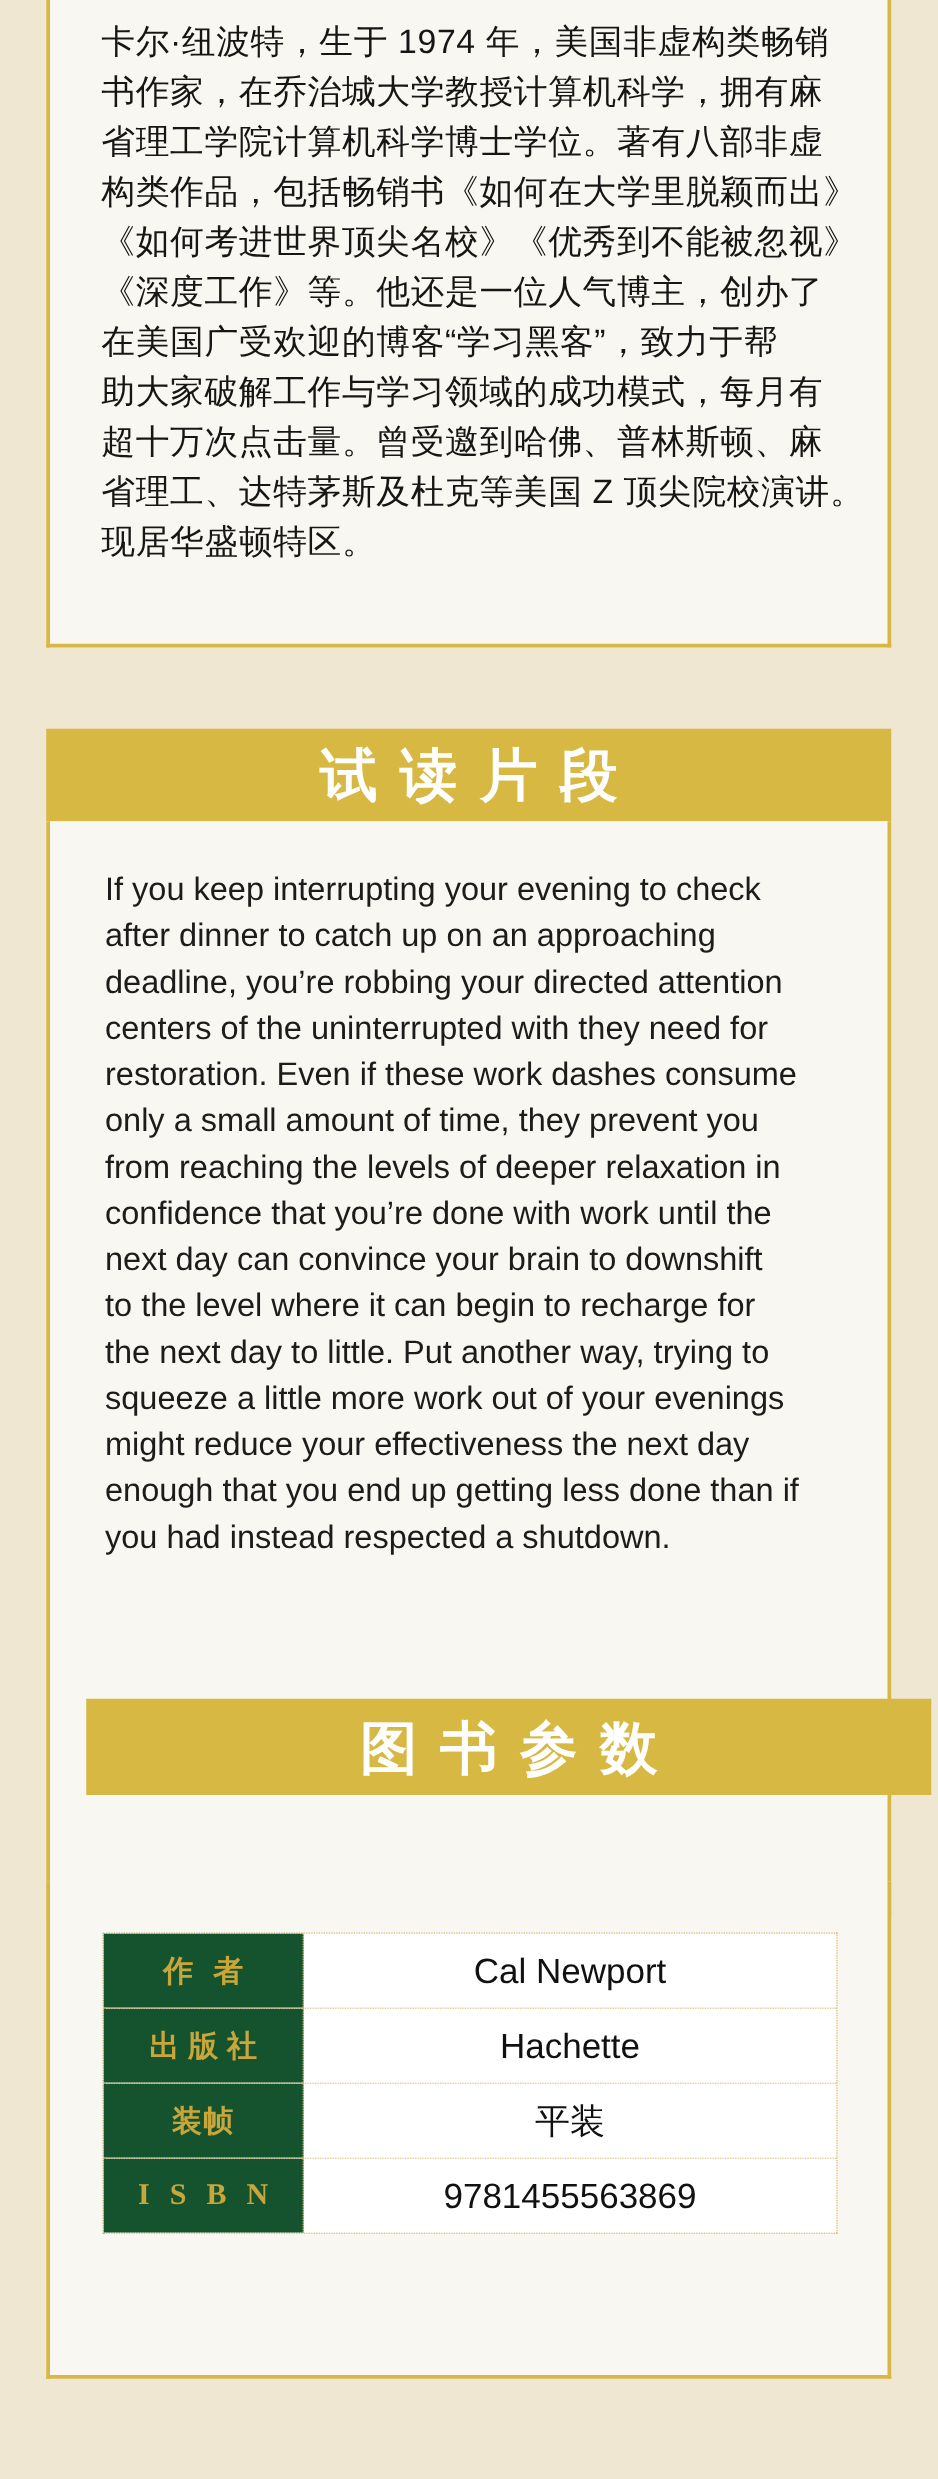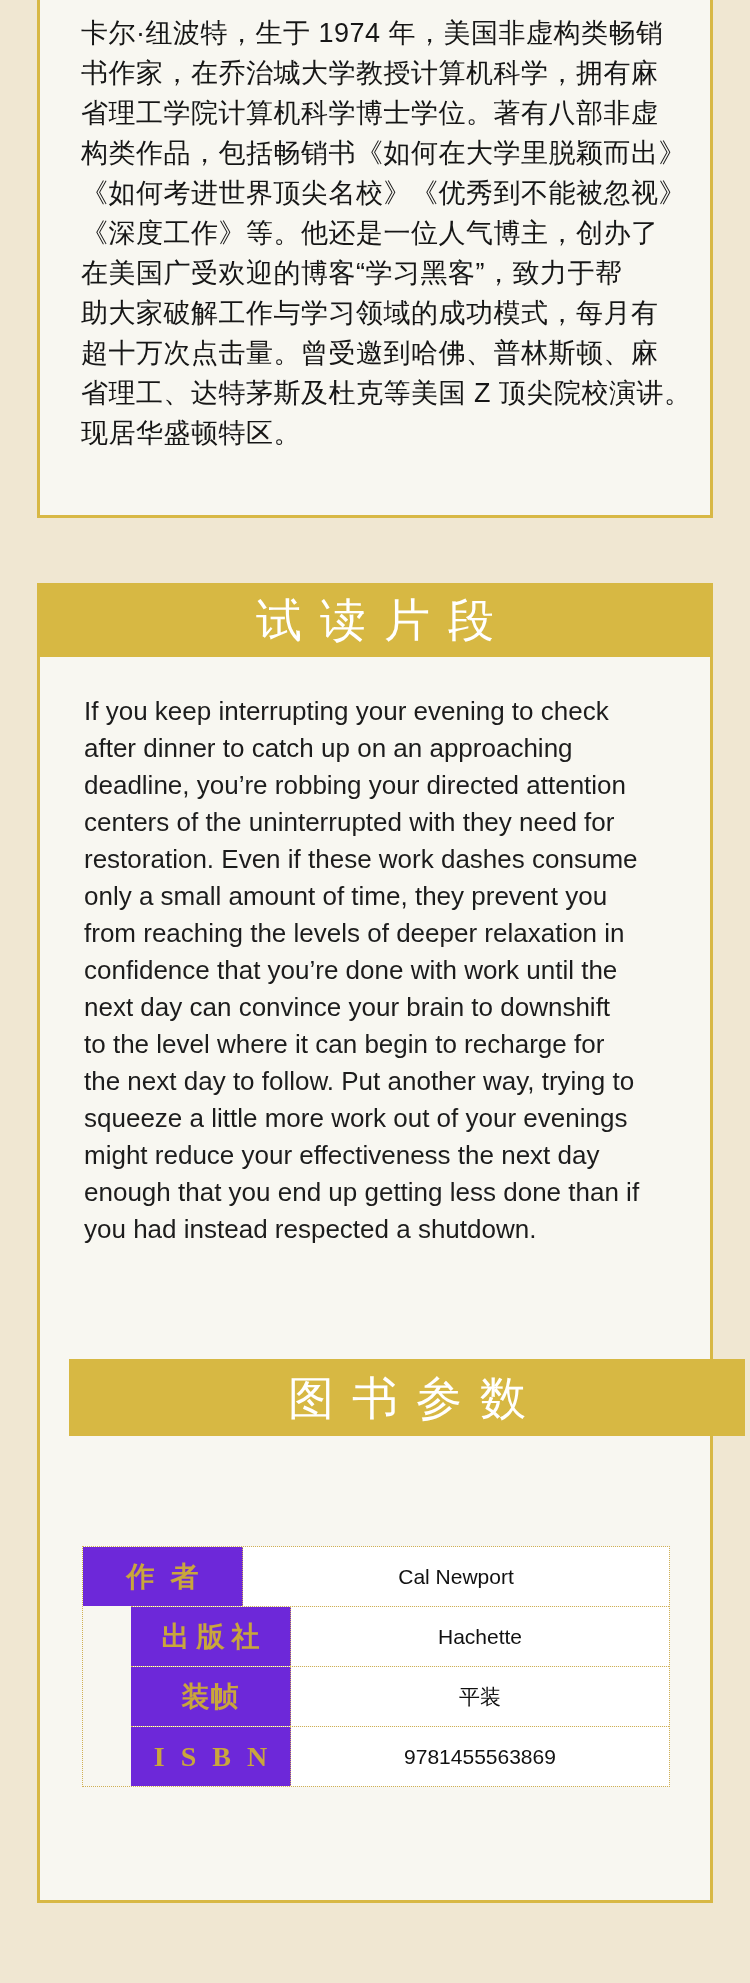--- a/index.html
+++ b/index.html
@@ -20,21 +20,21 @@
     box-sizing: border-box;
     background: #f8f7f1;
     border: 3px solid #d8b845;
   }
   .banner {
     position: absolute;
     box-sizing: border-box;
     background: #d7b843;
     color: #ffffff;
     font-family: "Liberation Serif", "DejaVu Serif", serif;
-    font-weight: normal;
+    font-weight: bold;
     text-align: center;
     white-space: nowrap;
   }
   
   .bio-panel {
     left: 37px; top: 0; width: 676px; height: 518px;
     border-top: none;
     padding: 13px 38px 0 41px;
   }
   .bio-line {
@@ -76,34 +76,34 @@
   .spec-table {
     width: 588px;
     box-sizing: border-box;
     border: 1px dotted #d0b056;
   }
   .spec-row {
     display: grid;
     grid-template-columns: 160px 1fr;
     height: 59px;
   }
-  .spec-row + .spec-row { border-top: 1px dotted #d0b056; margin-left: 48px; }
+  .spec-row + .spec-row { border-top: 1px dotted #d0b056; }
   .spec-label {
-    background: #6d28d9;
+    background: #14532d;
     border-right: 1px dotted #d0b056;
     display: flex; align-items: center; justify-content: center;
     font-family: "Liberation Serif", "DejaVu Serif", serif;
     font-weight: bold;
-    font-size: 28px;
+    font-size: 24px;
     color: #c9a63c;
   }
   .spec-value {
     background: #ffffff;
     display: flex; align-items: center; justify-content: center;
-    font-size: 21px;
+    font-size: 28px;
     color: #111111;
   }
   .spec-row:nth-child(1) .spec-label,
   .spec-row:nth-child(4) .spec-label { letter-spacing: 16px; text-indent: 16px; }
   .spec-row:nth-child(2) .spec-label { letter-spacing: 7px; text-indent: 7px; }
   .spec-row:nth-child(3) .spec-label { letter-spacing: 1px; }
   .spec-row:nth-child(5) .spec-label { letter-spacing: 2px; }
 </style>
 </head>
 <body>
@@ -131,21 +131,21 @@
     <div class="excerpt-line">If you keep interrupting your evening to check</div>
     <div class="excerpt-line">after dinner to catch up on an approaching</div>
     <div class="excerpt-line">deadline, you’re robbing your directed attention</div>
     <div class="excerpt-line">centers of the uninterrupted with they need for</div>
     <div class="excerpt-line">restoration. Even if these work dashes consume</div>
     <div class="excerpt-line">only a small amount of time, they prevent you</div>
     <div class="excerpt-line">from reaching the levels of deeper relaxation in</div>
     <div class="excerpt-line">confidence that you’re done with work until the</div>
     <div class="excerpt-line">next day can convince your brain to downshift</div>
     <div class="excerpt-line">to the level where it can begin to recharge for</div>
-    <div class="excerpt-line">the next day to follow. Put another way, trying to</div>
+    <div class="excerpt-line">the next day to little. Put another way, trying to</div>
     <div class="excerpt-line">squeeze a little more work out of your evenings</div>
     <div class="excerpt-line">might reduce your effectiveness the next day</div>
     <div class="excerpt-line">enough that you end up getting less done than if</div>
     <div class="excerpt-line">you had instead respected a shutdown.</div>
   </div>
 
   <div class="banner specs-banner">
     <span>图书参数</span>
   </div>
   <div class="panel specs-panel">

